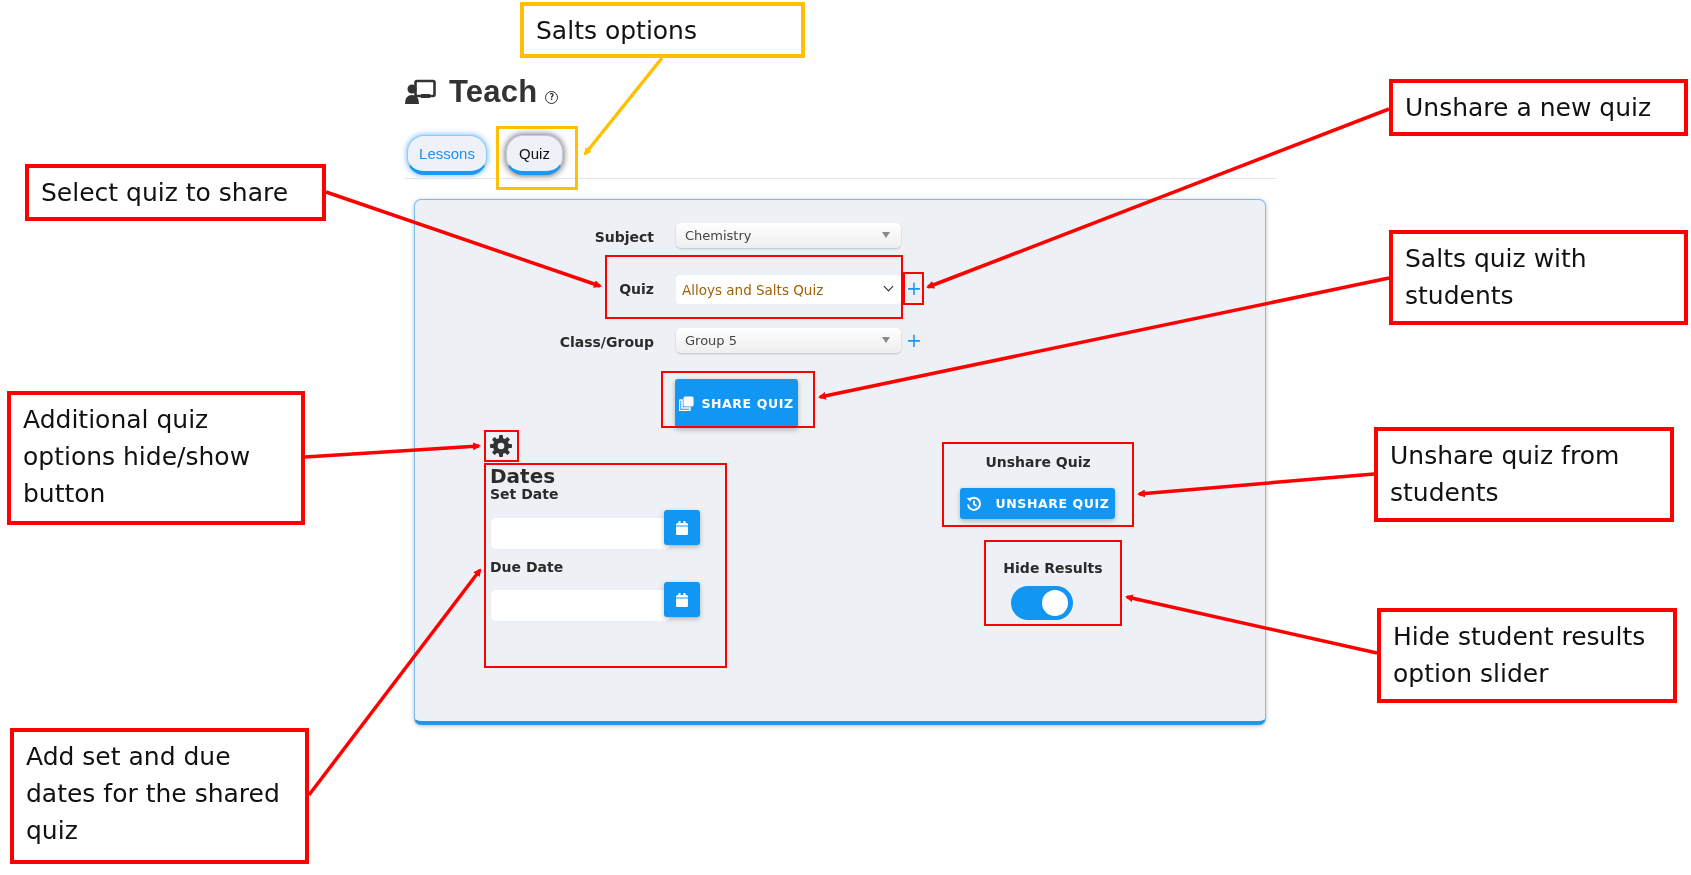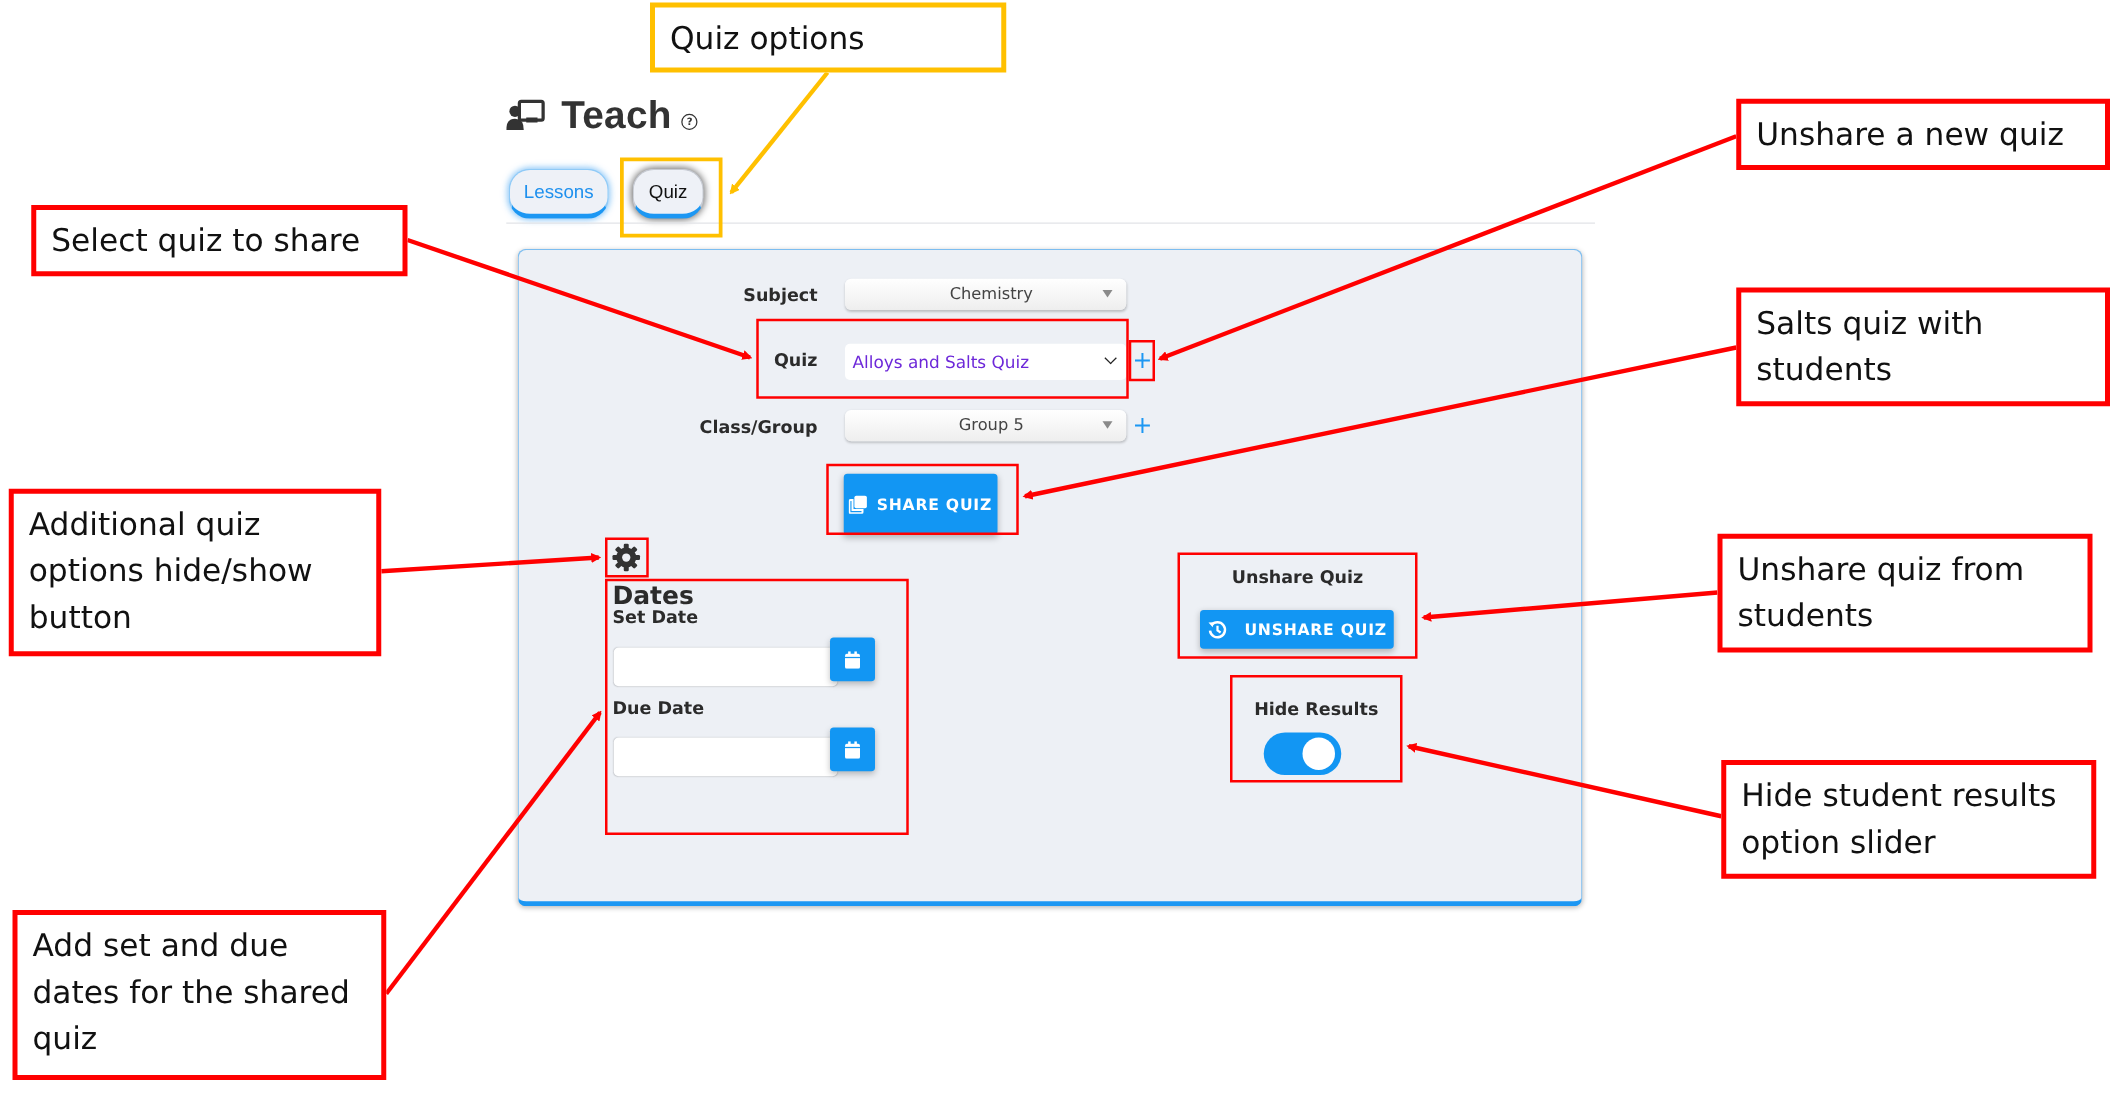--- a/index.html
+++ b/index.html
@@ -9,23 +9,23 @@
   .teach-title { left:405px; top:72px; height:40px; display:flex; align-items:center; gap:12px; color:#333; }
   .teach-title .title-text { font-family:"Liberation Sans", sans-serif; font-weight:bold; font-size:31px; letter-spacing:0.2px; }
   .help-icon { width:11px; height:11px; border:1.4px solid #333; border-radius:50%; font-size:8px; line-height:11px; text-align:center; font-weight:bold; margin-top:10px; margin-left:-4px; }
   .tab-btn { height:40px; top:135px; border-radius:17px; background:#eef1f7; font-family:"Liberation Sans", sans-serif; font-size:15px; display:flex; align-items:center; justify-content:center; box-sizing:border-box; cursor:pointer; }
   .tab-lessons { left:407px; width:80px; color:#1e90ee; border:1px solid #8fcaf7; border-bottom:4px solid #1c97f3; box-shadow:0 0 5px 1px rgba(40,150,240,0.55); }
   .tab-quiz { left:506px; width:57px; color:#111; border:1px solid #c6cad2; border-bottom:4px solid #1c97f3; box-shadow:0 0 6px 1px rgba(0,0,0,0.55); }
   .divider { left:405px; top:178px; width:871px; height:1px; background:#e2e4e8; }
   
   .panel { left:414px; top:199px; width:852px; height:526px; background:#edf0f5; border:1px solid #7cbdf0; border-bottom:4px solid #1c97f3; border-radius:7px; box-shadow:0 1px 4px rgba(0,0,0,0.25); box-sizing:border-box; }
   .field-label { font-family:"DejaVu Sans", sans-serif; font-weight:bold; font-size:14px; color:#2b2b2b; text-align:right; width:200px; }
-  .select { height:25px; border-radius:5px; background:linear-gradient(#ffffff,#eeeeee); box-shadow:0 1px 2px rgba(0,0,0,0.2); font-size:13px; color:#444; box-sizing:border-box; padding-left:9px; display:flex; align-items:center;justify-content:center; }
+  .select { height:25px; border-radius:5px; background:linear-gradient(#ffffff,#eeeeee); box-shadow:0 1px 2px rgba(0,0,0,0.2); font-size:13px; color:#444; box-sizing:border-box; padding-left:9px; display:flex; align-items:center; }
   .select .caret { position:absolute; right:11px; top:9px; width:0; height:0; border-left:4px solid transparent; border-right:4px solid transparent; border-top:6px solid #8a8a8a; }
-  .select-native { height:29px; border-radius:4px; background:#fff; font-size:13.5px; color:#6d28d9; box-sizing:border-box; padding-left:6px; display:flex; align-items:center; }
+  .select-native { height:29px; border-radius:4px; background:#fff; font-size:13.5px; color:#a16207; box-sizing:border-box; padding-left:6px; display:flex; align-items:center; }
   .chev { position:absolute; right:9px; top:8px; width:6px; height:6px; border-right:1.6px solid #222; border-bottom:1.6px solid #222; transform:rotate(45deg); }
   .plus { font-size:19px; color:#1c97f3; font-weight:normal; line-height:20px; }
   .btn-blue { background:#1296f3; color:#fff; border-radius:3px; box-shadow:0 2px 5px rgba(0,0,0,0.25); display:flex; align-items:center; justify-content:center; font-weight:bold; font-size:12.5px; letter-spacing:0.6px; gap:7px; box-sizing:border-box; cursor:pointer; }
   .date-input { height:29px; width:175px; background:#fff; border-radius:4px; box-shadow:0 0 1px rgba(0,0,0,0.15); }
   .cal-btn { width:36px; height:35px; background:#1296f3; border-radius:3px; box-shadow:0 2px 5px rgba(0,0,0,0.25); display:flex; align-items:center; justify-content:center; cursor:pointer; }
   .toggle { width:62px; height:34px; border-radius:17px; background:#1296f3; cursor:pointer; }
   .toggle .knob { position:absolute; right:5px; top:4px; width:26px; height:26px; border-radius:50%; background:#fff; }
   
   .callout { background:#fff; border:4px solid #ff0000; box-sizing:border-box; font-family:"DejaVu Sans", sans-serif; color:#111; font-size:25px; line-height:37px; padding:6px 12px 0 12px; }
   .callout-yellow { border-color:#ffc000; }
@@ -158,20 +158,20 @@
 
 <div class="abs hl-yellow" style="left:496px; top:126px; width:82px; height:64px;"></div>
 <div class="abs hl" style="left:605px; top:255px; width:298px; height:64px;"></div>
 <div class="abs hl" style="left:903px; top:272px; width:21px; height:33px;"></div>
 <div class="abs hl" style="left:661px; top:371px; width:154px; height:57px;"></div>
 <div class="abs hl" style="left:484px; top:430px; width:35px; height:32px;"></div>
 <div class="abs hl" style="left:484px; top:463px; width:243px; height:205px;"></div>
 <div class="abs hl" style="left:942px; top:442px; width:192px; height:85px;"></div>
 <div class="abs hl" style="left:984px; top:540px; width:138px; height:86px;"></div>
 
-<div class="abs callout callout-yellow" style="left:520px; top:2px; width:285px; height:56px;">Quiz options</div>
+<div class="abs callout callout-yellow" style="left:520px; top:2px; width:285px; height:56px;">Salts options</div>
 <div class="abs callout" style="left:25px; top:164px; width:301px; height:57px;">Select quiz to share</div>
 <div class="abs callout" style="left:1389px; top:79px; width:299px; height:57px;">Unshare a new quiz</div>
 <div class="abs callout" style="left:1389px; top:230px; width:299px; height:95px;">Salts quiz with students</div>
 <div class="abs callout" style="left:7px; top:391px; width:298px; height:134px;">Additional quiz options hide/show button</div>
 <div class="abs callout" style="left:1374px; top:427px; width:300px; height:95px;">Unshare quiz from students</div>
 <div class="abs callout" style="left:1377px; top:608px; width:300px; height:95px;">Hide student results option slider</div>
 <div class="abs callout" style="left:10px; top:728px; width:299px; height:136px;">Add set and due dates for the shared quiz</div>
 
 </body></html>

